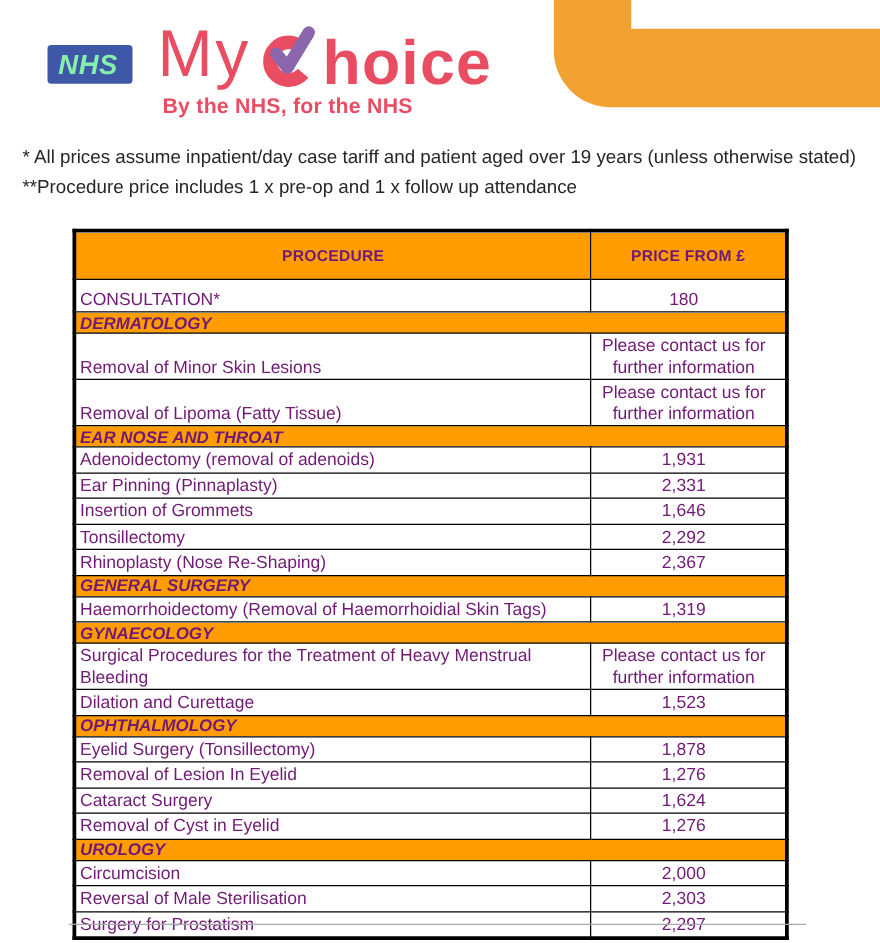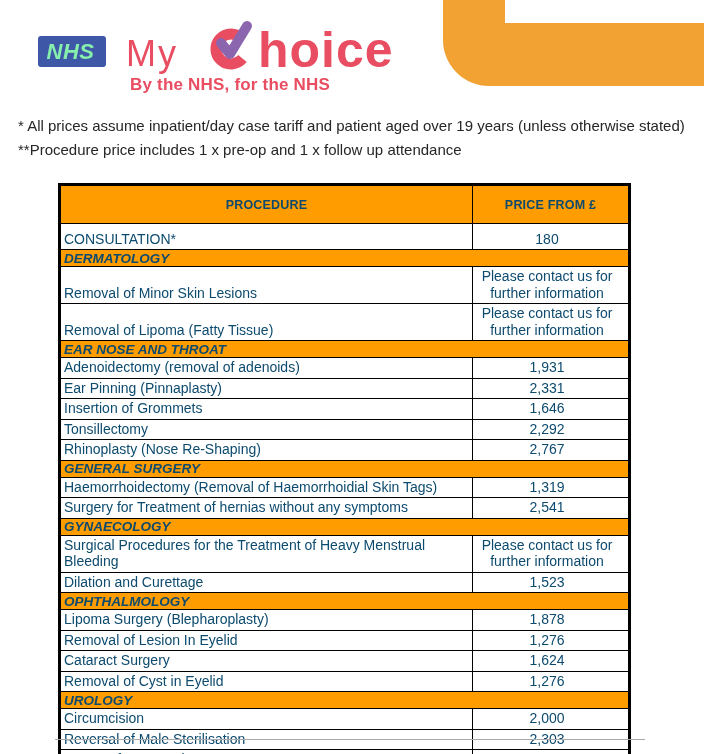--- a/index.html
+++ b/index.html
@@ -40,22 +40,22 @@
     color: #86efac;
     font-style: italic;
     font-weight: 700;
     font-size: 22px;
     letter-spacing: 0.5px;
     padding-right: 3px;
   }
   .brand-my {
     position: absolute;
     left: 88px;
-    top: 10px;
-    font-size: 36px;
+    top: 0;
+    font-size: 53px;
     font-weight: 300;
     color: #E94D62;
     letter-spacing: 2px;
     line-height: 58px;
   }
   .choice-mark {
     position: absolute;
     left: 171px;
     top: 3px;
     width: 46px;
@@ -111,21 +111,21 @@
   }
   table.price-table {
     border-collapse: collapse;
     table-layout: fixed;
     width: 570px;
     border: 3px solid #000;
   }
   table.price-table th,
   table.price-table td {
     border: 1.6px solid #000;
-    color: #0c4a6e;
+    color: #701a75;
     overflow: hidden;
   }
   table.price-table th {
     background: #FF9D00;
     height: 35px;
     font-size: 12.5px;
     font-weight: 700;
     text-align: center;
     vertical-align: middle;
     letter-spacing: 0.2px;
@@ -230,49 +230,45 @@
           <tr class="item">
             <td class="proc">Insertion of Grommets</td>
             <td class="price">1,646</td>
           </tr>
           <tr class="item">
             <td class="proc">Tonsillectomy</td>
             <td class="price">2,292</td>
           </tr>
           <tr class="item">
             <td class="proc">Rhinoplasty (Nose Re-Shaping)</td>
-            <td class="price">2,767</td>
+            <td class="price">2,367</td>
           </tr>
           <tr class="section">
             <td colspan="2">GENERAL SURGERY</td>
           </tr>
           <tr class="item">
             <td class="proc">Haemorrhoidectomy (Removal of Haemorrhoidial Skin Tags)</td>
             <td class="price">1,319</td>
-          </tr>
-          <tr class="item">
-            <td class="proc">Surgery for Treatment of hernias without any symptoms</td>
-            <td class="price">2,541</td>
           </tr>
           <tr class="section">
             <td colspan="2">GYNAECOLOGY</td>
           </tr>
           <tr class="item tall">
             <td class="proc">Surgical Procedures for the Treatment of Heavy Menstrual Bleeding</td>
             <td class="price">Please contact us for further information</td>
           </tr>
           <tr class="item">
             <td class="proc">Dilation and Curettage</td>
             <td class="price">1,523</td>
           </tr>
           <tr class="section">
             <td colspan="2">OPHTHALMOLOGY</td>
           </tr>
           <tr class="item">
-            <td class="proc">Lipoma Surgery (Blepharoplasty)</td>
+            <td class="proc">Eyelid Surgery (Tonsillectomy)</td>
             <td class="price">1,878</td>
           </tr>
           <tr class="item">
             <td class="proc">Removal of Lesion In Eyelid</td>
             <td class="price">1,276</td>
           </tr>
           <tr class="item">
             <td class="proc">Cataract Surgery</td>
             <td class="price">1,624</td>
           </tr>

